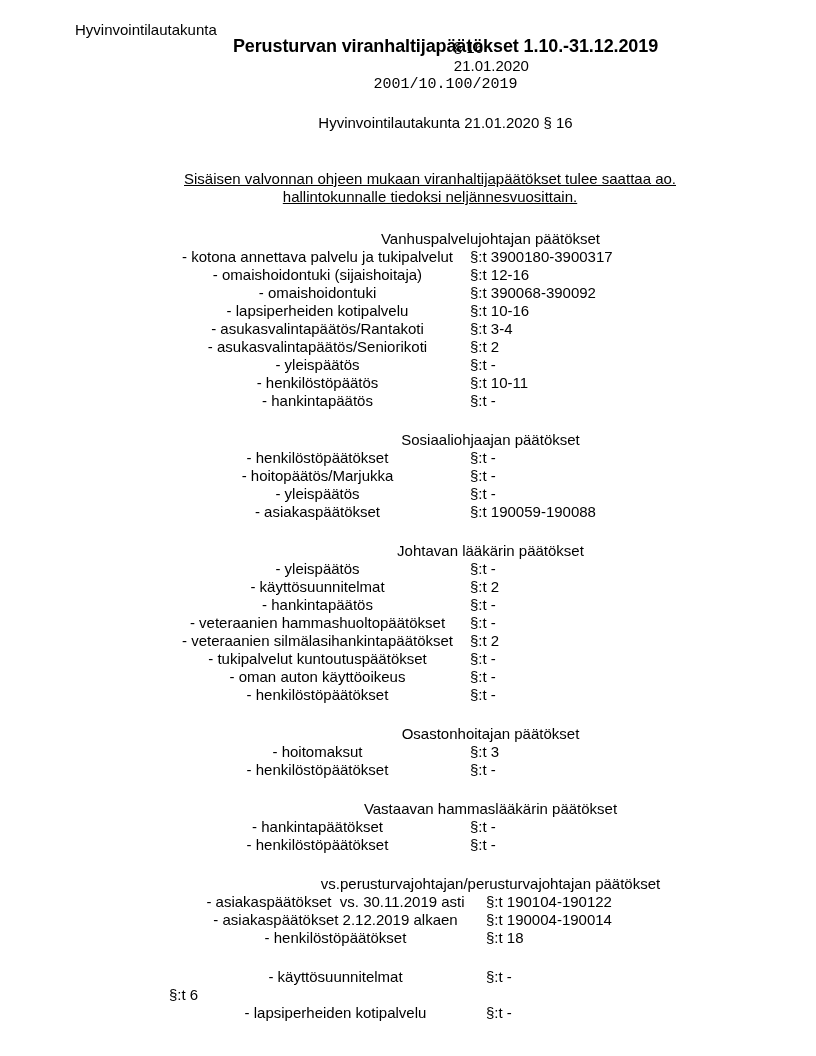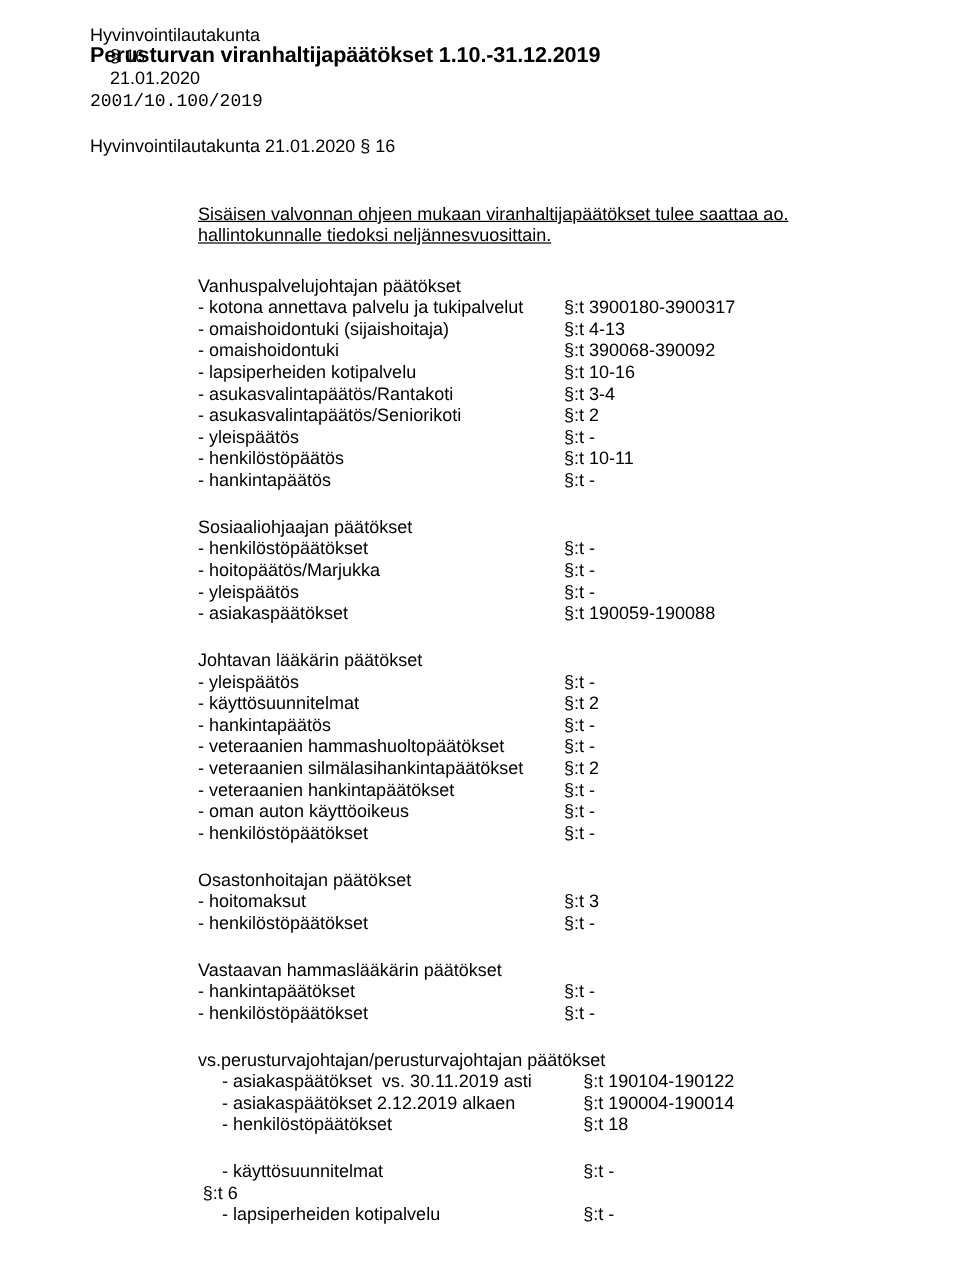--- a/index.html
+++ b/index.html
@@ -15,20 +15,21 @@
     font-family: "Liberation Sans", "DejaVu Sans", sans-serif;
     font-size: 15px;
     line-height: 18px;
   }
   .page {
     position: relative;
     width: 816px;
     height: 1056px;
     padding: 3px 0 0 75px;
     box-sizing: border-box;
+    text-align: center;
   }
   .doc-header {
     position: relative;
     height: 18px;
     white-space: pre;
   }
   .doc-header .h-committee { position: absolute; left: 0; }
   .doc-header .h-section   { position: absolute; left: 224; }
   .doc-header .h-date      { position: absolute; left: 448; }
 
@@ -90,21 +91,21 @@
   <div class="case-number">2001/10.100/2019</div>
 
   <div class="meeting-ref">Hyvinvointilautakunta 21.01.2020 § 16</div>
 
   <div class="doc-body">
     <p class="intro">Sisäisen valvonnan ohjeen mukaan viranhaltijapäätökset tulee saattaa ao. hallintokunnalle tiedoksi neljännesvuosittain.</p>
     <div id="sections">
         <div class="section">
           <div class="sec-heading">Vanhuspalvelujohtajan päätökset</div>
           <div class="row"><span class="lbl">- kotona annettava palvelu ja tukipalvelut</span><span class="val">§:t 3900180-3900317</span></div>
-          <div class="row"><span class="lbl">- omaishoidontuki (sijaishoitaja)</span><span class="val">§:t 4-13</span></div>
+          <div class="row"><span class="lbl">- omaishoidontuki (sijaishoitaja)</span><span class="val">§:t 12-16</span></div>
           <div class="row"><span class="lbl">- omaishoidontuki</span><span class="val">§:t 390068-390092</span></div>
           <div class="row"><span class="lbl">- lapsiperheiden kotipalvelu</span><span class="val">§:t 10-16</span></div>
           <div class="row"><span class="lbl">- asukasvalintapäätös/Rantakoti</span><span class="val">§:t 3-4</span></div>
           <div class="row"><span class="lbl">- asukasvalintapäätös/Seniorikoti</span><span class="val">§:t 2</span></div>
           <div class="row"><span class="lbl">- yleispäätös</span><span class="val">§:t -</span></div>
           <div class="row"><span class="lbl">- henkilöstöpäätös</span><span class="val">§:t 10-11</span></div>
           <div class="row"><span class="lbl">- hankintapäätös</span><span class="val">§:t -</span></div>
         </div>
         <div class="section">
           <div class="sec-heading">Sosiaaliohjaajan päätökset</div>
@@ -113,21 +114,21 @@
           <div class="row"><span class="lbl">- yleispäätös</span><span class="val">§:t -</span></div>
           <div class="row"><span class="lbl">- asiakaspäätökset</span><span class="val">§:t 190059-190088</span></div>
         </div>
         <div class="section">
           <div class="sec-heading">Johtavan lääkärin päätökset</div>
           <div class="row"><span class="lbl">- yleispäätös</span><span class="val">§:t -</span></div>
           <div class="row"><span class="lbl">- käyttösuunnitelmat</span><span class="val">§:t 2</span></div>
           <div class="row"><span class="lbl">- hankintapäätös</span><span class="val">§:t -</span></div>
           <div class="row"><span class="lbl">- veteraanien hammashuoltopäätökset</span><span class="val">§:t -</span></div>
           <div class="row"><span class="lbl">- veteraanien silmälasihankintapäätökset</span><span class="val">§:t 2</span></div>
-          <div class="row"><span class="lbl">- veteraanien hankintapäätökset</span><span class="val">§:t -</span></div>
+          <div class="row"><span class="lbl">- tukipalvelut kuntoutuspäätökset</span><span class="val">§:t -</span></div>
           <div class="row"><span class="lbl">- oman auton käyttöoikeus</span><span class="val">§:t -</span></div>
           <div class="row"><span class="lbl">- henkilöstöpäätökset</span><span class="val">§:t -</span></div>
         </div>
         <div class="section">
           <div class="sec-heading">Osastonhoitajan päätökset</div>
           <div class="row"><span class="lbl">- hoitomaksut</span><span class="val">§:t 3</span></div>
           <div class="row"><span class="lbl">- henkilöstöpäätökset</span><span class="val">§:t -</span></div>
         </div>
         <div class="section">
           <div class="sec-heading">Vastaavan hammaslääkärin päätökset</div>

